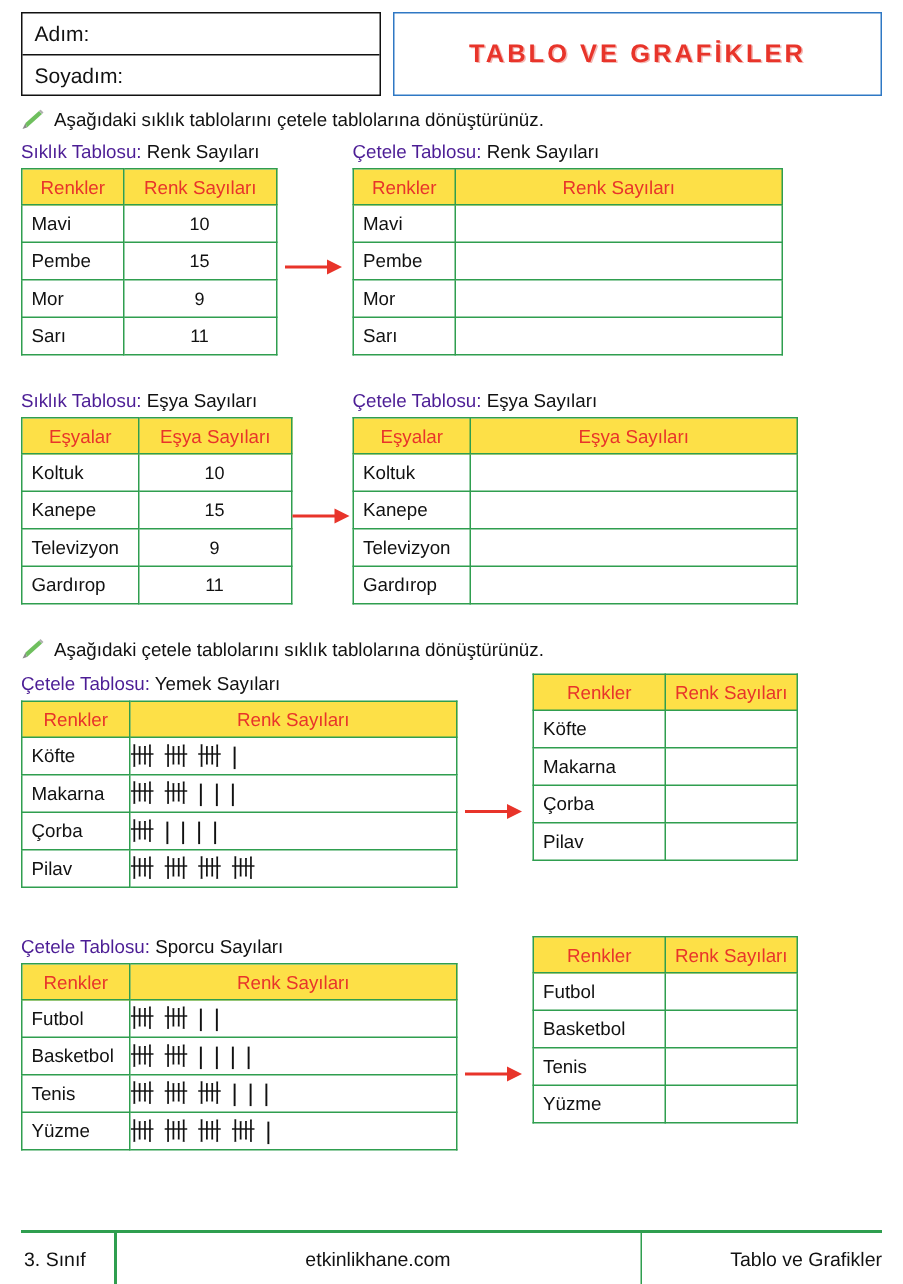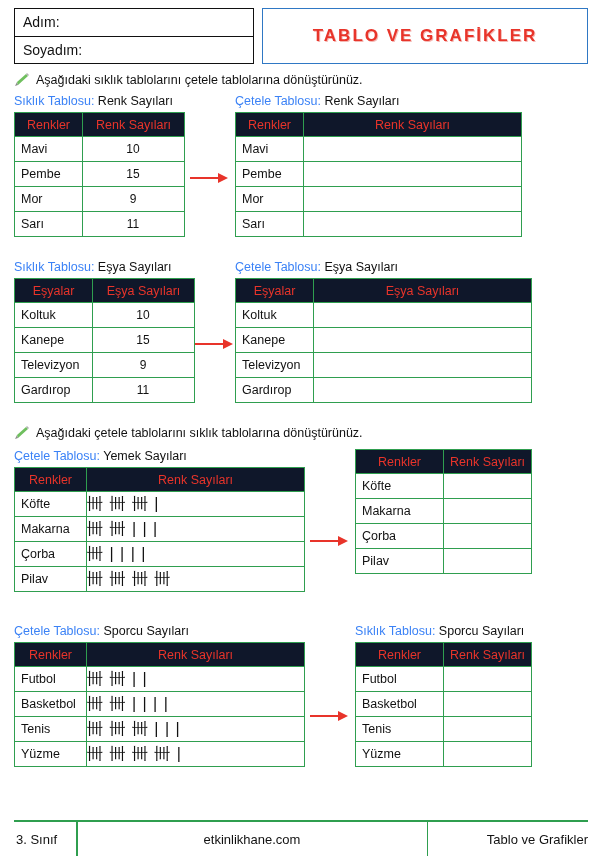--- a/index.html
+++ b/index.html
@@ -72,35 +72,35 @@
     position:relative;
     flex:0 0 16px;
   }
   .pencil svg{display:block;}
 
   
   .lbl{
     font-size:12.5px;
     margin:0 0 4px 0;
   }
-  .lbl .red{color:#3b82f6;}
+  .lbl .red{color:#4c1d95;}
   .lbl .blk{color:#111;}
 
   
   table{
     border-collapse:collapse;
     font-size:12.5px;
   }
   table td,table th{
     border:1.2px solid #2f9e4f;
     box-sizing:border-box;
     font-weight:normal;
   }
   thead td{
-    background:#0f172a;
+    background:#fde047;
     color:#e8342a;
     text-align:center;
     height:24px;
     font-size:12.5px;
   }
   tbody td{
     height:25px;
     padding-left:6px;
     color:#111;
   }
@@ -479,24 +479,20 @@
     </div>
 
     <div class="arrow-wrap" style="width:50px;height:132px;padding-top:26px;">
       <div class="arrow">
         <div class="shaft"></div>
           <div class="head"></div>
       </div>
     </div>
 
     <div class="block-right">
-      <div class="lbl">
-        <span class="red">Sıklık Tablosu:</span>
-        <span class="blk">Sporcu Sayıları</span>
-      </div>
       <table>
         <thead>
           <tr>
             <td style="width:88px;">Renkler</td>
             <td style="width:88px;">Renk Sayıları</td>
           </tr>
         </thead>
         <tbody>
           <tr>
             <td>Futbol</td>

